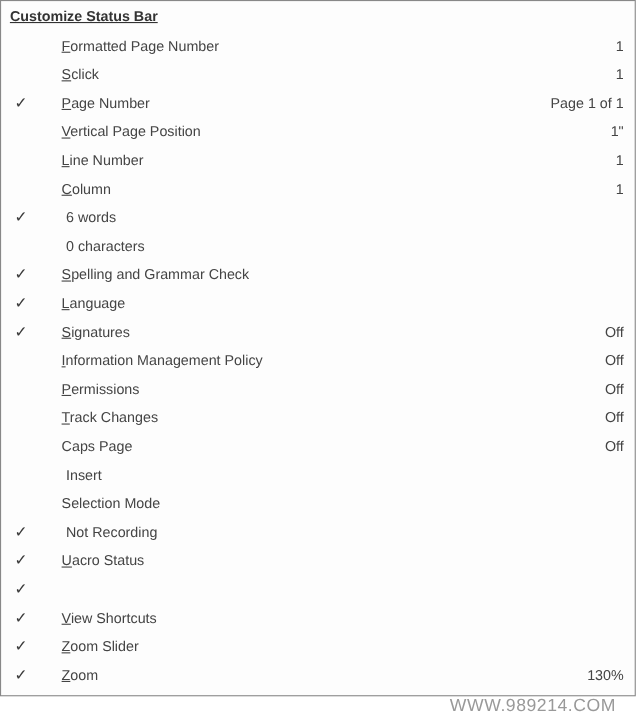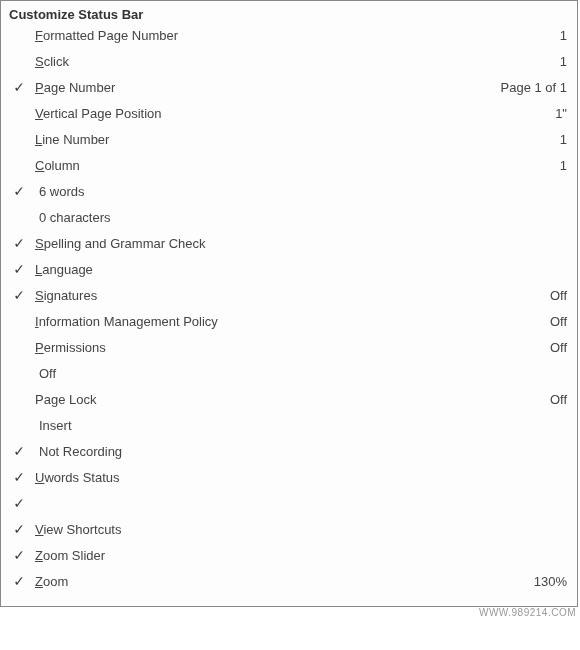--- a/index.html
+++ b/index.html
@@ -15,27 +15,29 @@
     width: 578px;
     border: 1px solid #888;
     background: #fdfdfd;
     padding: 4px 6px 6px 6px;
   }
   .title {
     font-weight: bold;
     color: #333;
     padding: 2px 2px 6px 2px;
     font-size: 13px;
+    text-decoration: underline;
   }
   .row {
     display: flex;
-    align-items: flex-start;
+    align-items: center;
     height: 26px;
     padding: 0 4px 0 0;
     cursor: default;
+    gap: 21px;
   }
   .check-col {
     width: 24px;
     flex: 0 0 24px;
     display: flex;
     align-items: center;
     justify-content: center;
   }
   .check {
     color: #3a3a3a;
@@ -54,24 +56,24 @@
     flex: 0 0 auto;
     color: #444;
     text-align: right;
     padding-left: 8px;
     white-space: nowrap;
   }
   .accel {
     text-decoration: underline;
   }
   .watermark {
-    font-size: 10px;
+    font-size: 16px;
     color: #999;
     text-align: right;
-    padding-right: 4px;
+    padding-right: 20px;
     letter-spacing: 0.5px;
     margin-left: 12px;
   }
 </style>
 </head>
 <body>
 
 <div class="panel">
   <div class="title">Customize Status Bar</div>
   <div id="rows">
@@ -143,42 +145,48 @@
         <div class="label-col"><span class="accel">I</span><span>nformation Management Policy</span></div>
         <div class="val-col">Off</div>
       </div>
       <div class="row">
         <div class="check-col"></div>
         <div class="label-col"><span class="accel">P</span><span>ermissions</span></div>
         <div class="val-col">Off</div>
       </div>
       <div class="row">
         <div class="check-col"></div>
-        <div class="val-col">Off</div>
-      </div>
-      <div class="row">
-        <div class="check-col"></div>
-        <div class="label-col">Page Lock</div>
+        <div class="label-col"><span class="accel">T</span><span>rack Changes</span></div>
+        <div class="val-col">Off</div>
+      </div>
+      <div class="row">
+        <div class="check-col"></div>
+        <div class="label-col">Caps Page</div>
         <div class="val-col">Off</div>
       </div>
       <div class="row">
         <div class="check-col"></div>
         <div class="val-col">Insert</div>
       </div>
       <div class="row">
+        <div class="check-col"></div>
+        <div class="label-col">Selection Mode</div>
+        <div class="val-col"></div>
+      </div>
+      <div class="row">
         <div class="check-col">
           <span class="check">✓</span>
         </div>
         <div class="val-col">Not Recording</div>
       </div>
       <div class="row">
         <div class="check-col">
           <span class="check">✓</span>
         </div>
-        <div class="label-col"><span class="accel">U</span><span>words Status</span></div>
+        <div class="label-col"><span class="accel">U</span><span>acro Status</span></div>
         <div class="val-col"></div>
       </div>
       <div class="row">
         <div class="check-col">
           <span class="check">✓</span>
         </div>
         <div class="val-col"></div>
       </div>
       <div class="row">
         <div class="check-col">

